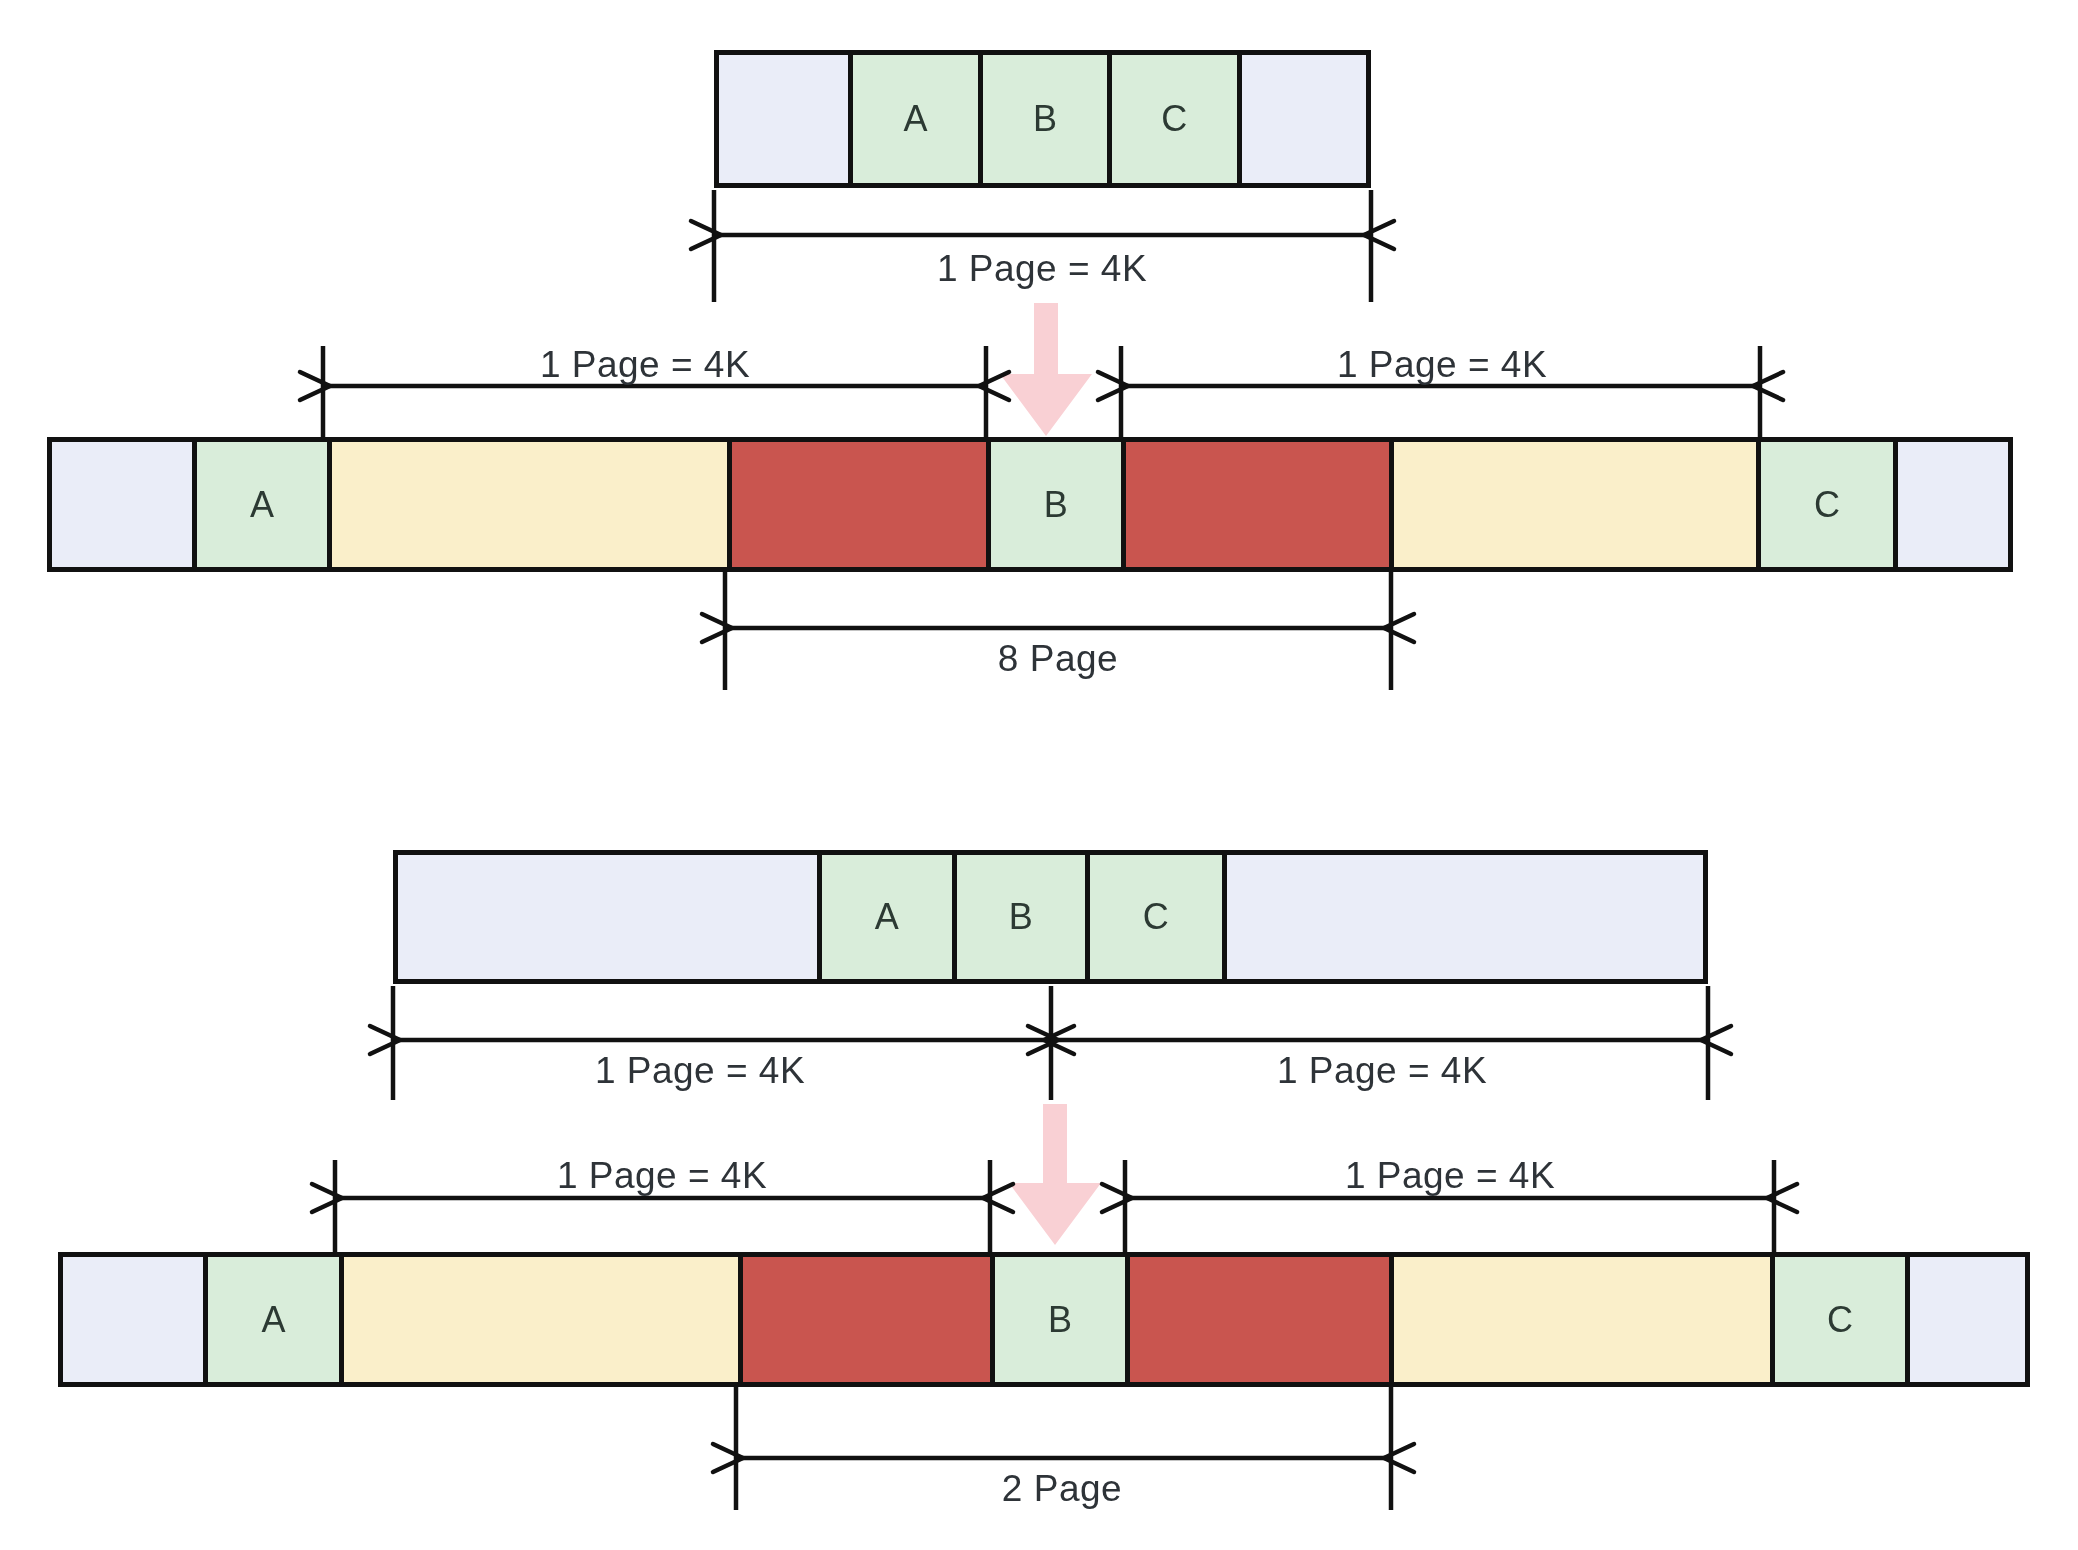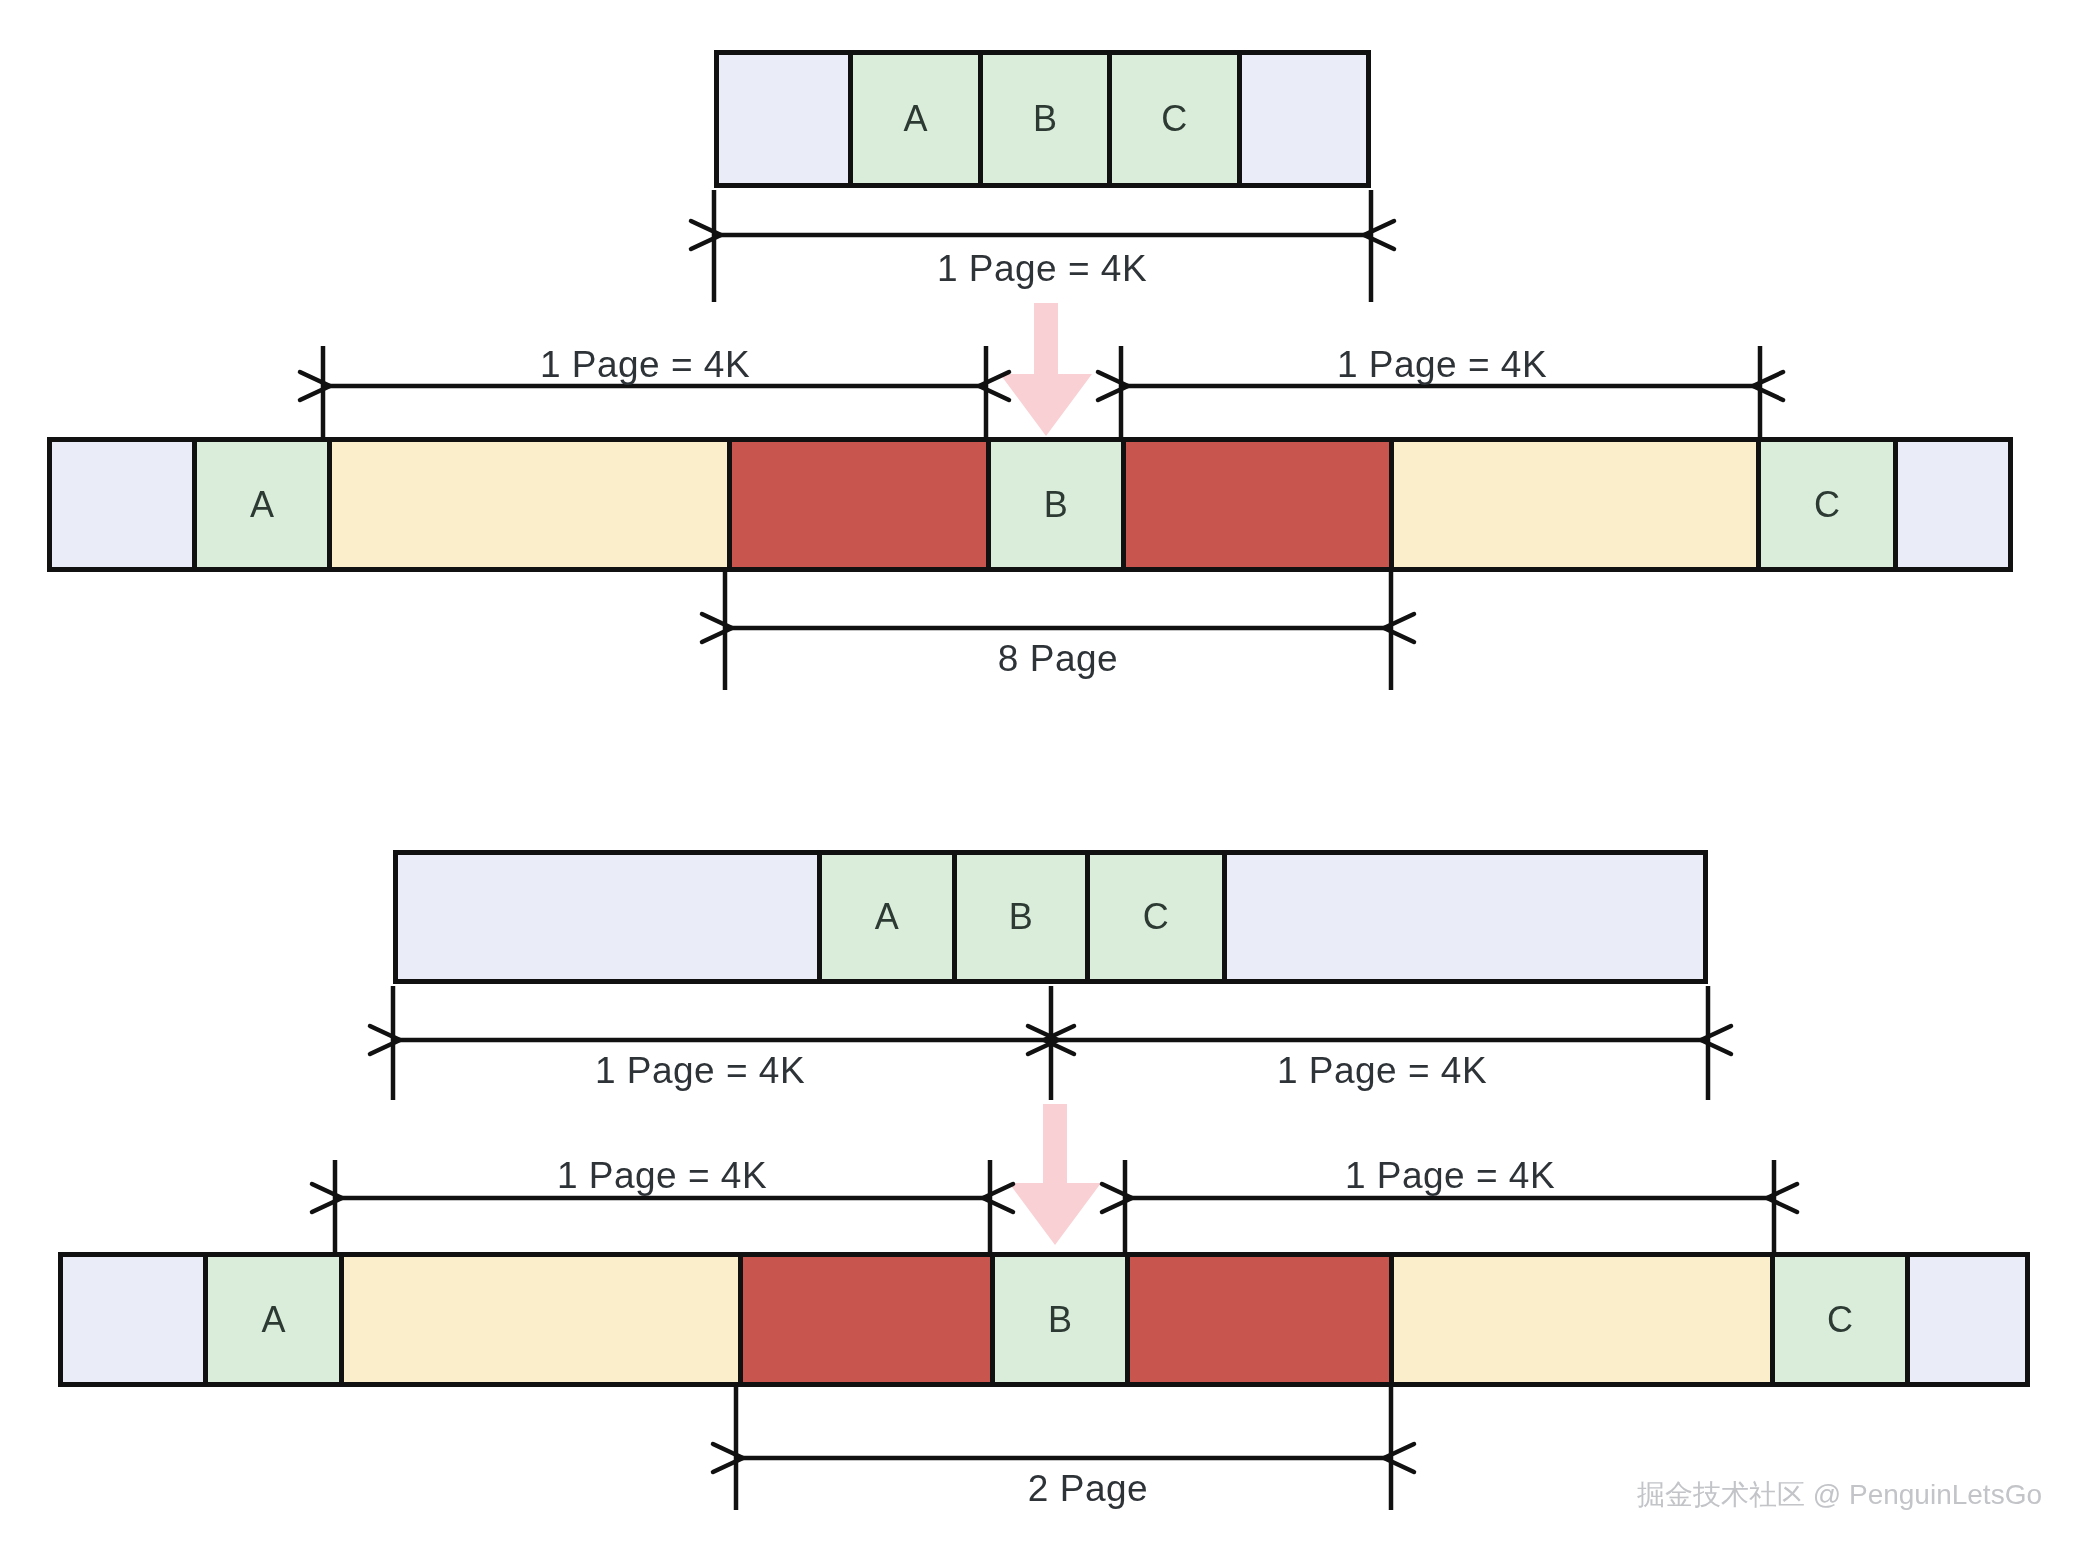--- a/index.html
+++ b/index.html
@@ -120,16 +120,15 @@
     <div class="seg empty" style="width:141px"></div>
     <div class="seg block" style="width:136px">A</div>
     <div class="seg pad" style="width:401px"></div>
     <div class="seg waste" style="width:254px"></div>
     <div class="seg block" style="width:135px">B</div>
     <div class="seg waste" style="width:266px"></div>
     <div class="seg pad" style="width:383px"></div>
     <div class="seg block" style="width:135px">C</div>
     <div class="seg empty" style="width:121px"></div>
   </div>
-  <div class="lbl" style="left:1088px;top:1489px;">2 Page</div>
+  <div class="lbl" style="left:1062px;top:1489px;">2 Page</div>
 
-  <div class="watermark">掘金技术社区 @ PenguinLetsGo</div>
 </div>
 
 </body></html>

